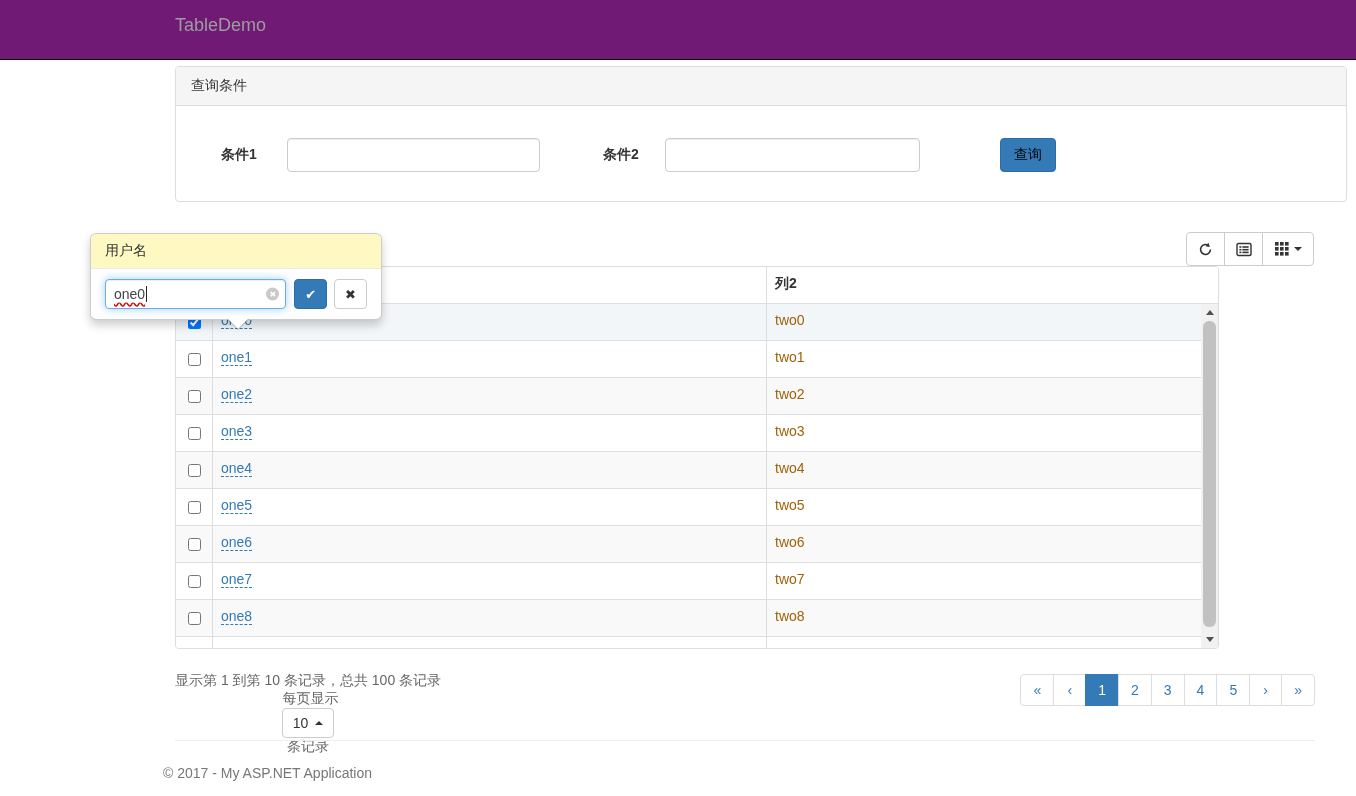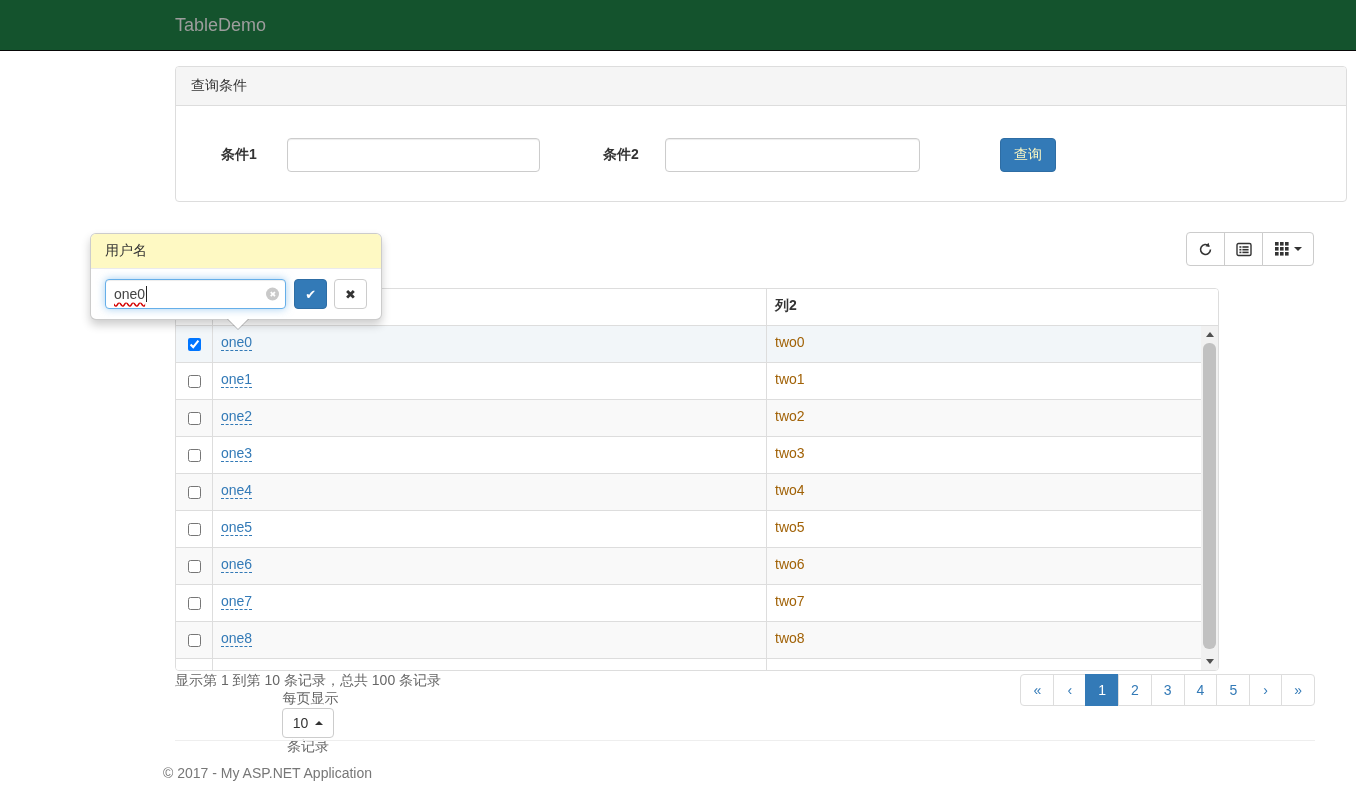--- a/index.html
+++ b/index.html
@@ -4,57 +4,57 @@
 <title>TableDemo</title>
 <style>
   * { margin:0; padding:0; box-sizing:border-box; }
   body {
     font-family:"Liberation Sans","DejaVu Sans",sans-serif;
     font-size:14px; color:#333; background:#fff;
   }
   .page { position:relative; width:1356px; height:796px; overflow:hidden; background:#fff; }
 
   
-  .navbar { position:absolute; top:0; left:0; width:100%; height:51px;
-            background:#14532d; border-bottom:1px solid #080808; }
+  .navbar { position:absolute; top:0; left:0; width:100%; height:60px;
+            background:#701a75; border-bottom:1px solid #080808; }
   .brand  { position:absolute; left:175px; top:0; line-height:50px;
             color:#9d9d9d; font-size:18px; text-decoration:none; }
 
   
   .panel { position:absolute; left:175px; top:66px; width:1172px; height:136px;
            border:1px solid #ddd; border-radius:4px; background:#fff; }
   .panel-heading { height:39px; background:#f5f5f5; border-bottom:1px solid #ddd;
                    border-radius:3px 3px 0 0; padding:10px 15px; color:#333; font-size:14px; }
   .panel-body { position:relative; height:95px; }
   .ctl-label { position:absolute; top:40px; font-weight:bold; font-size:14px; }
   .lbl-1 { left:45px; } .lbl-2 { left:427px; }
   .form-control { position:absolute; top:32px; height:34px;
                   border:1px solid #ccc; border-radius:4px; padding:6px 12px;
                   font-size:14px; color:#555; outline:none;
                   box-shadow:inset 0 1px 1px rgba(0,0,0,.075); }
   .inp-1 { left:111px; width:253px; }
   .inp-2 { left:489px; width:255px; }
   .search-btn { position:absolute; left:824px; top:32px; width:56px; height:34px;
                 background:#337ab7; border:1px solid #2e6da4; border-radius:4px;
-                color:#fef9c3; font-size:14px; cursor:pointer; }
+                color:#000000; font-size:14px; cursor:pointer; }
 
   
   .toolbar-group { position:absolute; left:1186px; top:232px; height:34px; display:flex; }
   .tbtn { height:34px; background:#fff; border:1px solid #ccc; margin-left:-1px;
           display:flex; align-items:center; justify-content:center; gap:5px;
           cursor:pointer; padding:0; }
   .tbtn:first-child { margin-left:0; border-radius:4px 0 0 4px; }
   .tbtn:last-child  { border-radius:0 4px 4px 0; }
   .tbtn-sq { width:39px; }
   .tbtn-wide { width:52px; }
   .caret-down { width:0; height:0; border-left:4px solid transparent;
                 border-right:4px solid transparent; border-top:4px solid #333; }
 
   
-  .table-box { position:absolute; left:175px; top:288px; width:1044px; height:383px;
+  .table-box { position:absolute; left:175px; top:266px; width:1044px; height:383px;
                border:1px solid #ddd; border-radius:4px; overflow:hidden; background:#fff; }
   .thead-row { display:flex; height:37px; border-bottom:1px solid #ddd;
                font-weight:bold; background:#fff; }
   .cell { padding:8px; font-size:14px; overflow:hidden; white-space:nowrap; }
   .col-check { width:36px; display:flex; align-items:center; justify-content:center; padding:8px 0; }
   .col-one   { width:554px; border-left:1px solid #ddd; }
   .col-two   { flex:1; border-left:1px solid #ddd; }
   .tbody { position:absolute; top:37px; left:0; width:1121px; height:344px; overflow:hidden; }
   .trow { display:flex; height:37px; border-bottom:1px solid #ddd; background:#fff; }
   .trow:nth-child(odd) { background:#f9f9f9; }

